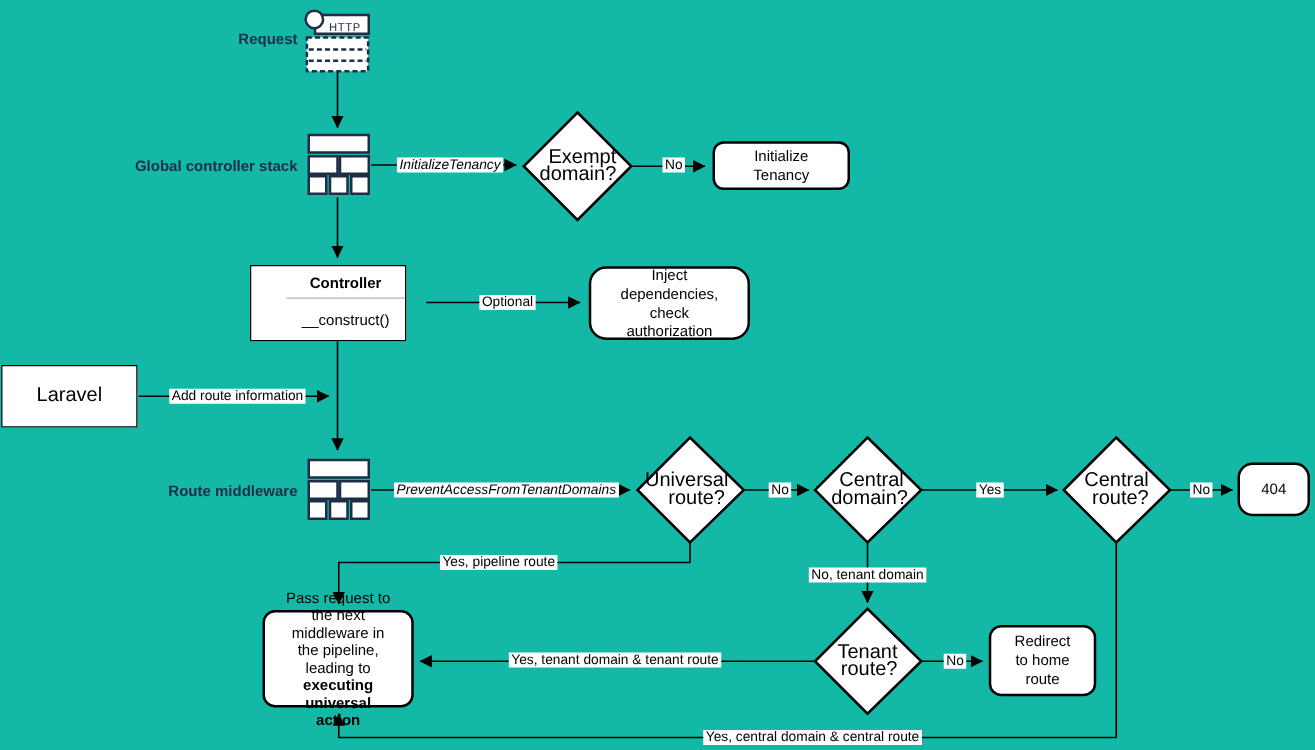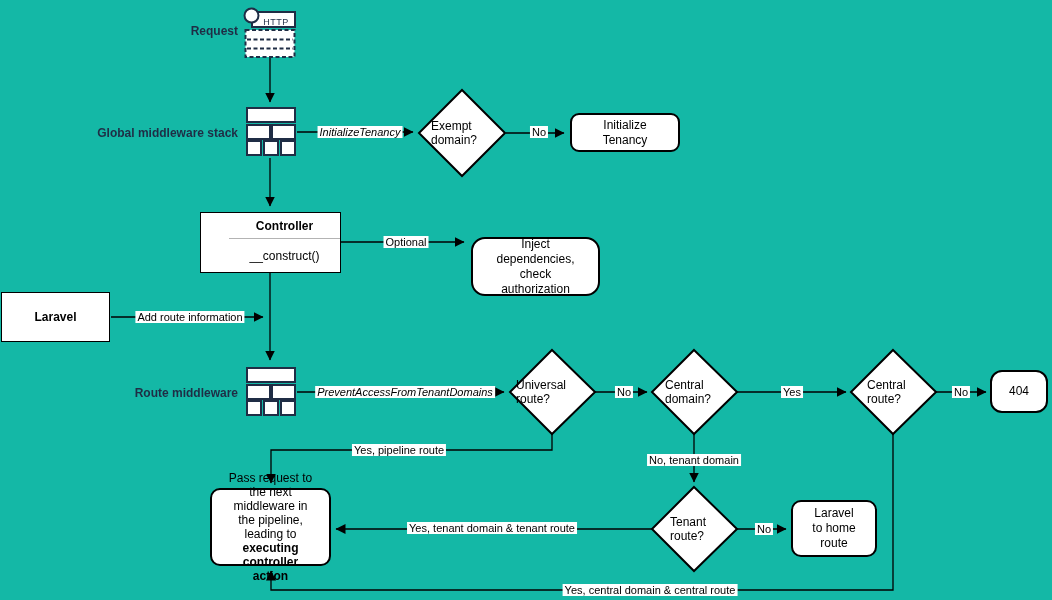--- a/index.html
+++ b/index.html
@@ -10,38 +10,38 @@
   .layer{position:absolute;left:0;top:0;}
   
   .side-label{
     position:absolute;font-size:12px;font-weight:bold;color:#1f2d45;
     text-align:right;line-height:14px;
   }
   
   .rect-box{
     position:absolute;border:1px solid #000;background:#fff;
     display:flex;align-items:center;justify-content:center;
-    text-align:center;font-size:12px;box-sizing:border-box;font-weight:bold;
+    text-align:center;font-size:16px;box-sizing:border-box;
   }
   
   .round-box{
     position:absolute;border:2px solid #000;border-radius:12px;background:#fff;
     display:flex;align-items:center;justify-content:center;
     text-align:center;font-size:12px;line-height:15px;box-sizing:border-box;
     padding:2px 16px;
   }
   .round-box.thick{border-width:2.5px;}
   
   .uml-box{position:absolute;border:1px solid #000;background:#fff;box-sizing:border-box;font-size:12px;}
   .uml-title{height:25px;display:flex;align-items:center;justify-content:center;font-weight:bold;border-bottom:1px solid #b3b3b3;}
   .uml-body{display:flex;align-items:center;justify-content:center;height:34px;}
   
   .diamond-label{
     position:absolute;transform:translate(-50%,-50%);
-    text-align:left;font-size:12px;line-height:14px;white-space:normal;
+    text-align:right;font-size:16px;line-height:14px;white-space:normal;
   }
   
   .edge-label{
     position:absolute;transform:translate(-50%,-50%);
     background:#fff;font-size:11px;line-height:12px;padding:0 2px;white-space:nowrap;
   }
   .edge-label.italic{font-style:italic;}
   .pass-text{font-size:12px;line-height:14px;text-align:center;}
   svg{display:block;}
 </style>
@@ -106,37 +106,37 @@
       <rect x="247" y="368" width="48" height="14"></rect>
       <rect x="247" y="385" width="23" height="14"></rect>
       <rect x="272" y="385" width="23" height="14"></rect>
       <rect x="247" y="401" width="14" height="14"></rect>
       <rect x="264" y="401" width="14" height="14"></rect>
       <rect x="281" y="401" width="14" height="14"></rect>
     </g>
   </svg>
 
   <div class="side-label" style="left:8px;top:24px;width:230px;">Request</div>
-  <div class="side-label" style="left:8px;top:126px;width:230px;">Global middleware stack</div>
+  <div class="side-label" style="left:8px;top:126px;width:230px;">Global controller stack</div>
   <div class="side-label" style="left:8px;top:386px;width:230px;">Route middleware</div>
 
   <div class="rect-box" style="left:1px;top:292px;width:109px;height:50px;">Laravel</div>
 
-  <div class="uml-box" style="left:200px;top:212px;width:141px;height:61px;padding-left:28px;">
+  <div class="uml-box" style="left:200px;top:212px;width:125px;height:61px;padding-left:28px;">
     <div class="uml-title">Controller</div>
     <div class="uml-body">__construct()</div>
   </div>
 
   <div class="round-box" style="left:570px;top:113px;width:110px;height:39px;border-radius:9px;">Initialize Tenancy</div>
-  <div class="round-box" style="left:471px;top:213px;width:129px;height:59px;border-radius:14px;margin-top:24px;">Inject dependencies, check authorization</div>
+  <div class="round-box" style="left:471px;top:213px;width:129px;height:59px;border-radius:14px;">Inject dependencies, check authorization</div>
   <div class="round-box" style="left:990px;top:370px;width:58px;height:43px;">404</div>
-  <div class="round-box" style="left:791px;top:500px;width:86px;height:57px;border-radius:10px;">Laravel to home route</div>
+  <div class="round-box" style="left:791px;top:500px;width:86px;height:57px;border-radius:10px;">Redirect to home route</div>
   <div class="round-box thick" style="left:210px;top:488px;width:121px;height:78px;border-radius:10px;">
     <div class="pass-text">
-      <span>Pass request to the next middleware in the pipeline, leading to </span><b>executing controller action</b>
+      <span>Pass request to the next middleware in the pipeline, leading to </span><b>executing universal action</b>
     </div>
   </div>
 
   <div class="diamond-label" style="left:462px;top:133px;width:62px;">Exempt domain?</div>
   <div class="diamond-label" style="left:548px;top:392px;width:64px;">Universal route?</div>
   <div class="diamond-label" style="left:694px;top:392px;width:58px;">Central domain?</div>
   <div class="diamond-label" style="left:893px;top:392px;width:52px;">Central route?</div>
   <div class="diamond-label" style="left:694px;top:529px;width:48px;">Tenant route?</div>
 
   <div class="edge-label italic" style="left:360px;top:132px;">InitializeTenancy</div>

